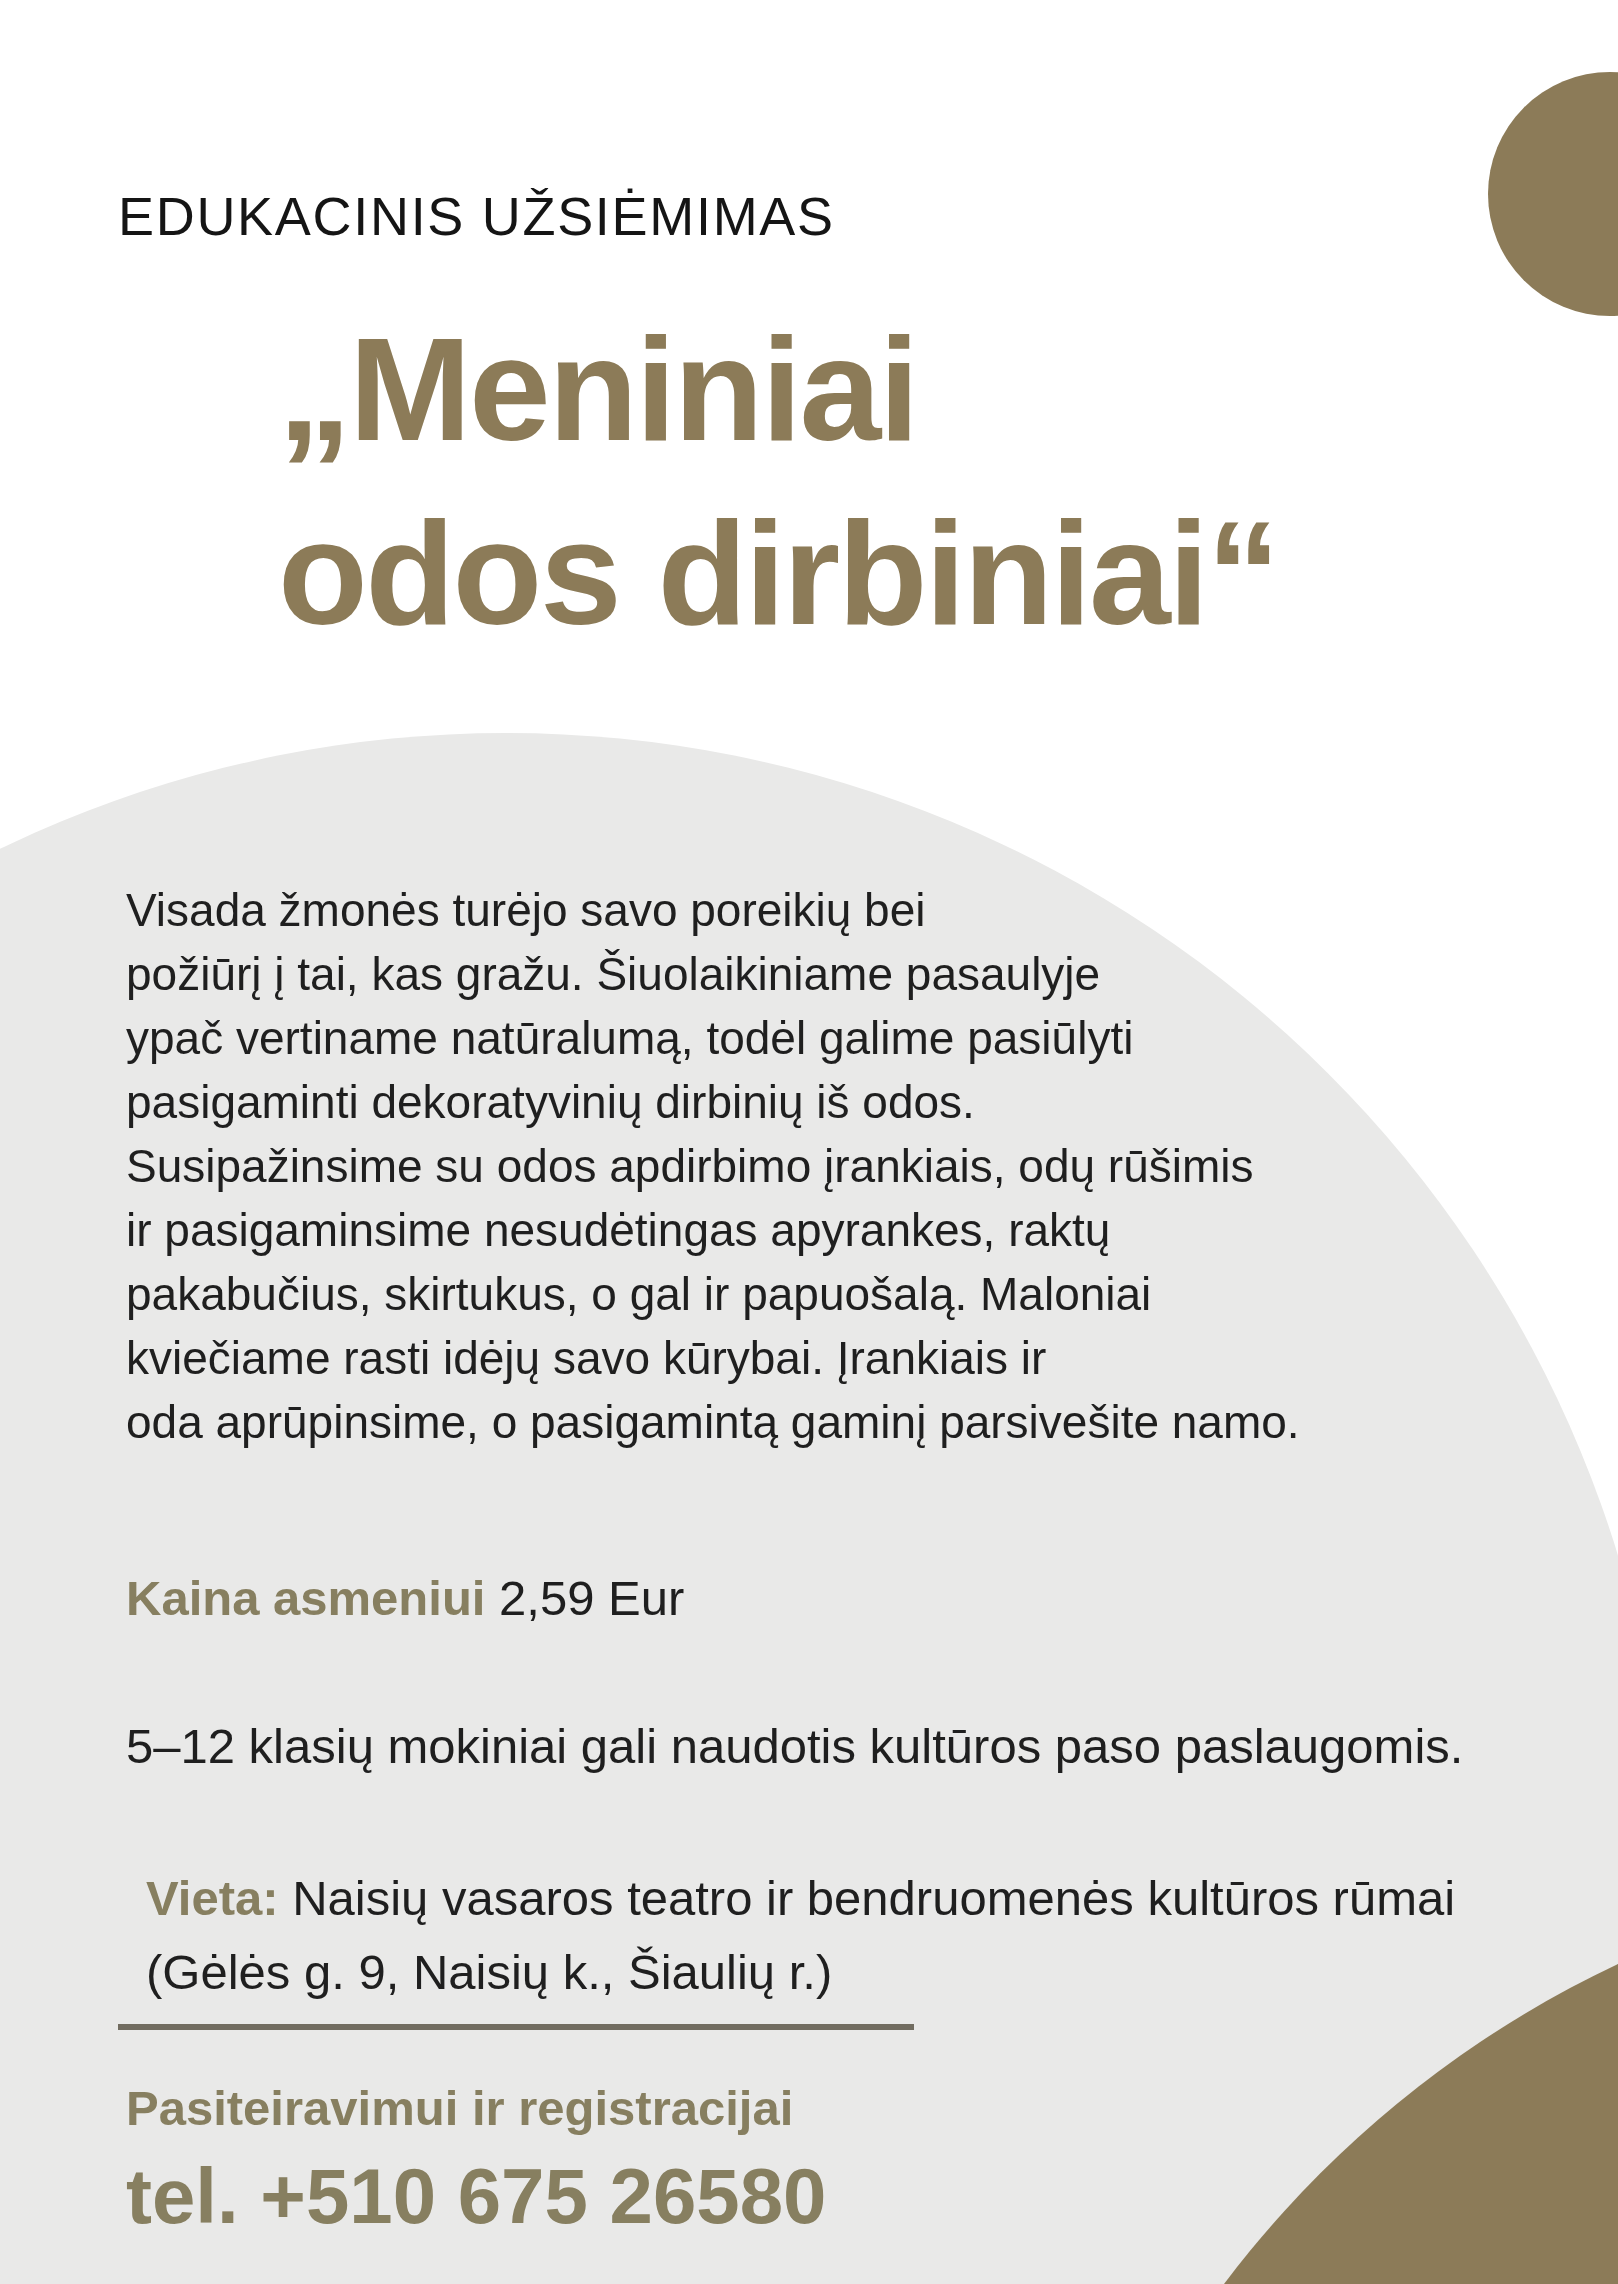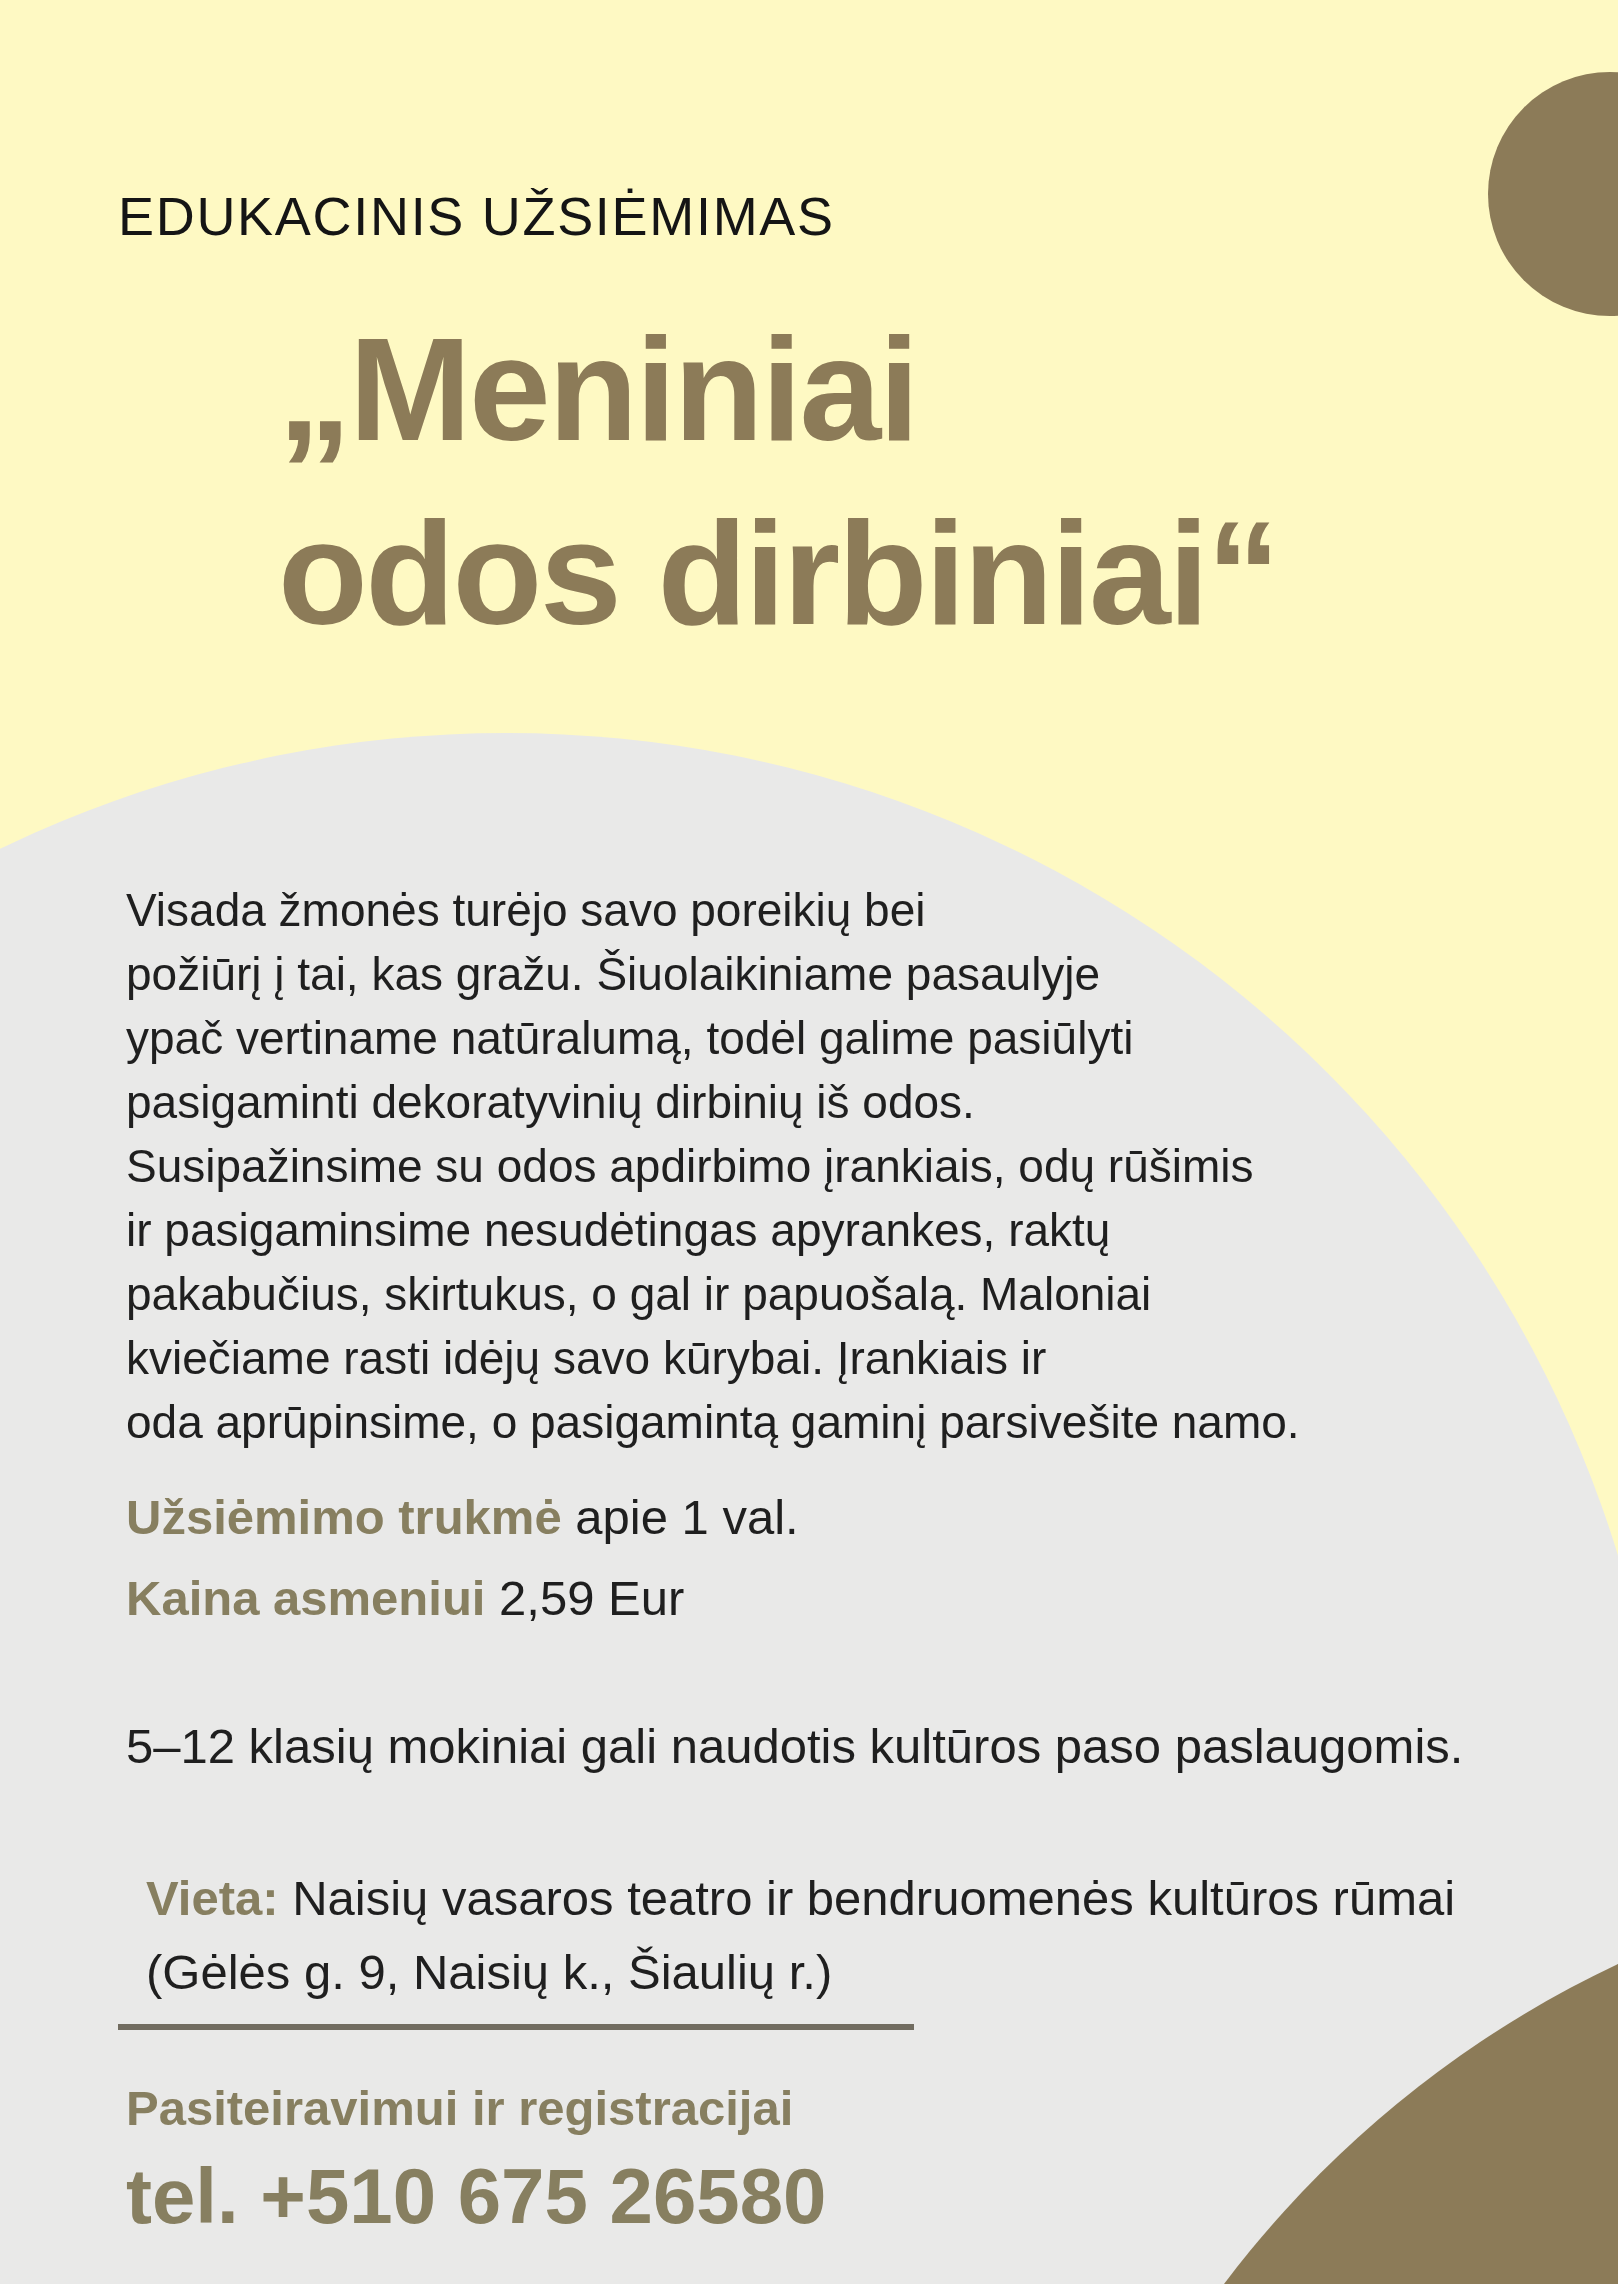--- a/index.html
+++ b/index.html
@@ -7,21 +7,21 @@
     --label:#877f60;
     --divider:#716c60;
     --bgcircle:#e9e9e8;
     --ink:#1f1f1f;
   }
   html,body{margin:0;padding:0;background:#777;}
   .page{
     position:relative;
     width:1618px;height:2284px;
     margin:0 auto;
-    background:#fef9c3;
+    background:#ffffff;
     overflow:hidden;
     font-family:"Liberation Sans","DejaVu Sans",sans-serif;
     color:var(--ink);
   }
   .circle{position:absolute;border-radius:50%;}
   .circle.gray{left:-657px;top:733px;width:2326px;height:2326px;background:var(--bgcircle);z-index:1;}
   .circle.olive-top{left:1488px;top:72px;width:244px;height:244px;background:var(--accent);z-index:2;}
   .circle.olive-bottom{left:1010px;top:1863px;width:2119px;height:2119px;background:var(--accent);z-index:2;}
   .content{position:absolute;inset:0;z-index:3;}
   .eyebrow{
@@ -88,23 +88,20 @@
       <span class="bline">požiūrį į tai, kas gražu. Šiuolaikiniame pasaulyje</span>
       <span class="bline">ypač vertiname natūralumą, todėl galime pasiūlyti</span>
       <span class="bline">pasigaminti dekoratyvinių dirbinių iš odos.</span>
       <span class="bline">Susipažinsime su odos apdirbimo įrankiais, odų rūšimis</span>
       <span class="bline">ir pasigaminsime nesudėtingas apyrankes, raktų</span>
       <span class="bline">pakabučius, skirtukus, o gal ir papuošalą. Maloniai</span>
       <span class="bline">kviečiame rasti idėjų savo kūrybai. Įrankiais ir</span>
       <span class="bline">oda aprūpinsime, o pasigamintą gaminį parsivešite namo.</span>
     </div>
 
-    <div class="mixed" style="top:1480px;">
-      <span class="row"><span class="lbl">Užsiėmimo trukmė</span><span class="val"> apie 1 val.</span></span>
-    </div>
 
     <div class="mixed" style="top:1561px;">
       <span class="row"><span class="lbl">Kaina asmeniui</span><span class="val"> 2,59 Eur</span></span>
     </div>
 
     <div class="mixed" style="top:1709px;">
       <span class="row">5–12 klasių mokiniai gali naudotis kultūros paso paslaugomis.</span>
     </div>
 
     <div class="mixed" style="top:1861px;margin-left:20px;">

